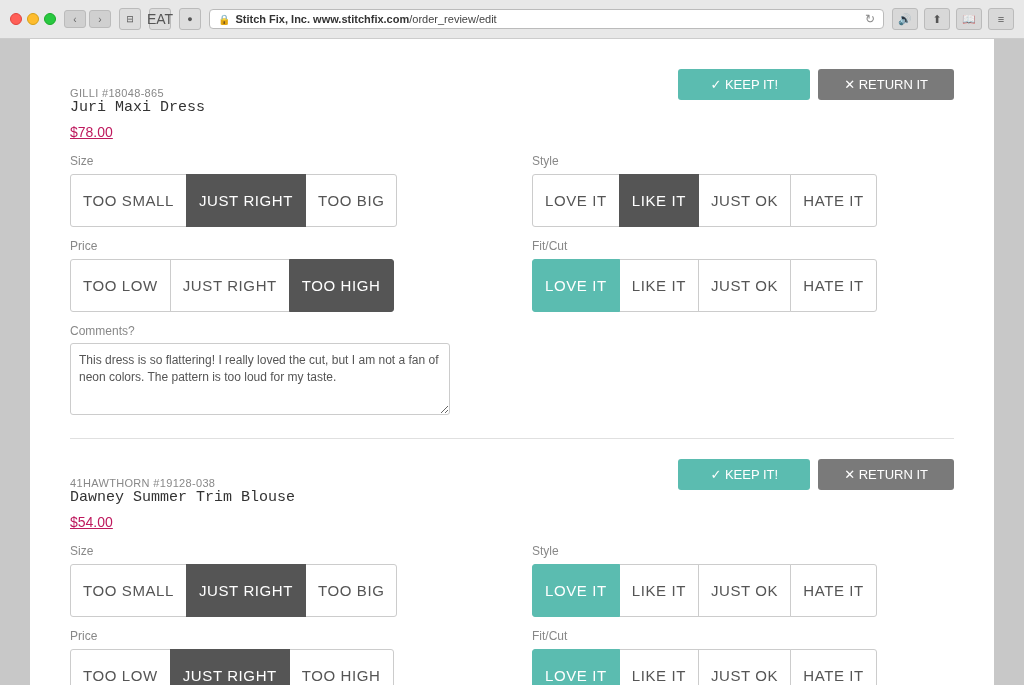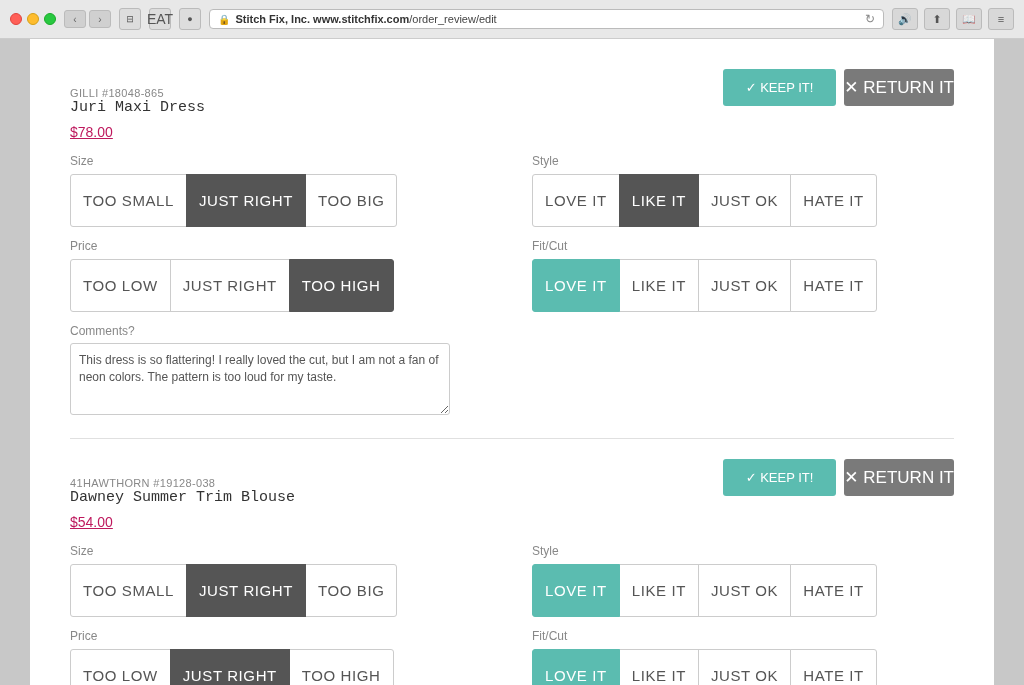--- a/index.html
+++ b/index.html
@@ -138,36 +138,36 @@
     .item-actions {
       display: flex;
       gap: 8px;
     }
 
     .btn-keep {
       background: #5bbcb0;
       color: white;
       border: none;
       border-radius: 3px;
-      padding: 8px 23px;
+      padding: 8px 32px;
       font-size: 13px;
       cursor: pointer;
       display: flex;
       align-items: center;
       gap: 5px;
       font-weight: 500;
     }
 
     .btn-return {
       background: #7a7a7a;
       color: white;
       border: none;
       border-radius: 3px;
-      padding: 8px 0;
-      font-size: 17px;
+      padding: 8px 26px;
+      font-size: 13px;
       cursor: pointer;
       display: flex;
       align-items: center;
       gap: 5px;
       font-weight: 500;
     }
 
     .item-price {
       font-size: 14px;
       color: #be185d;

